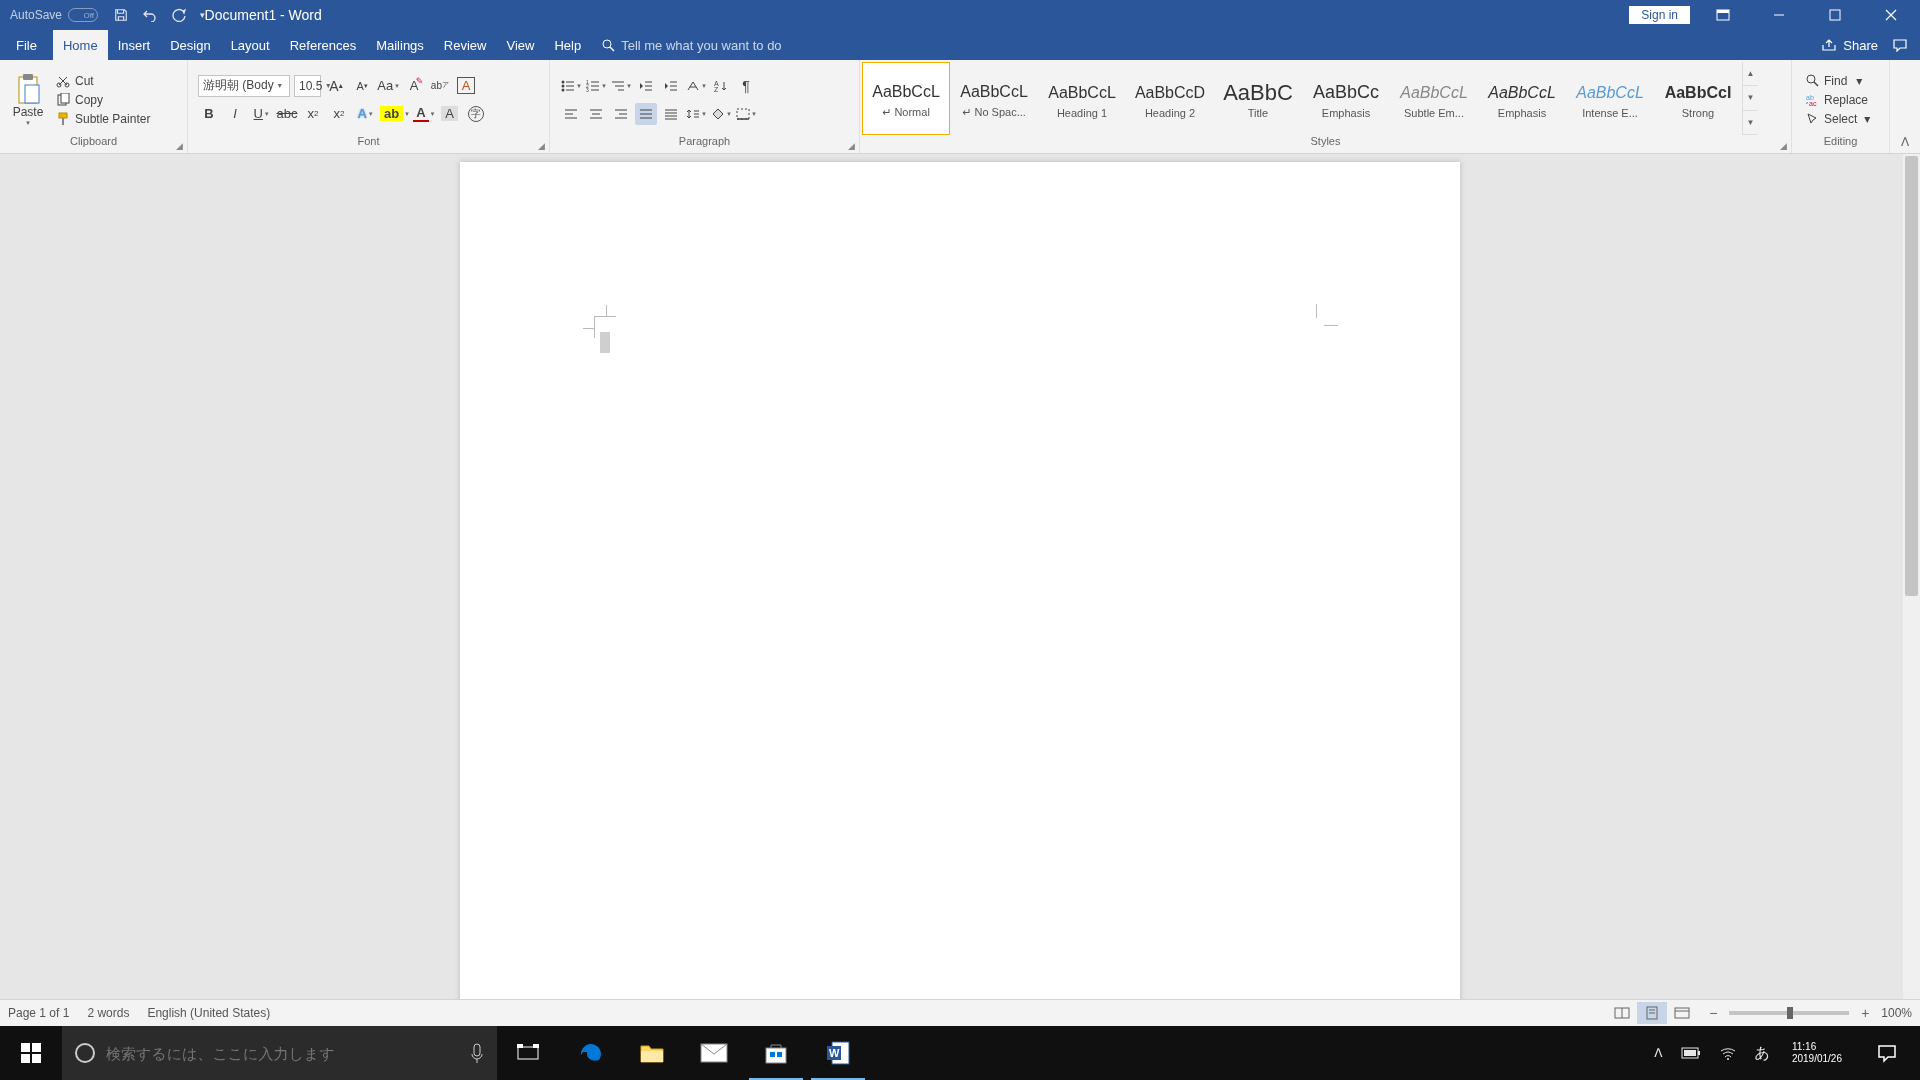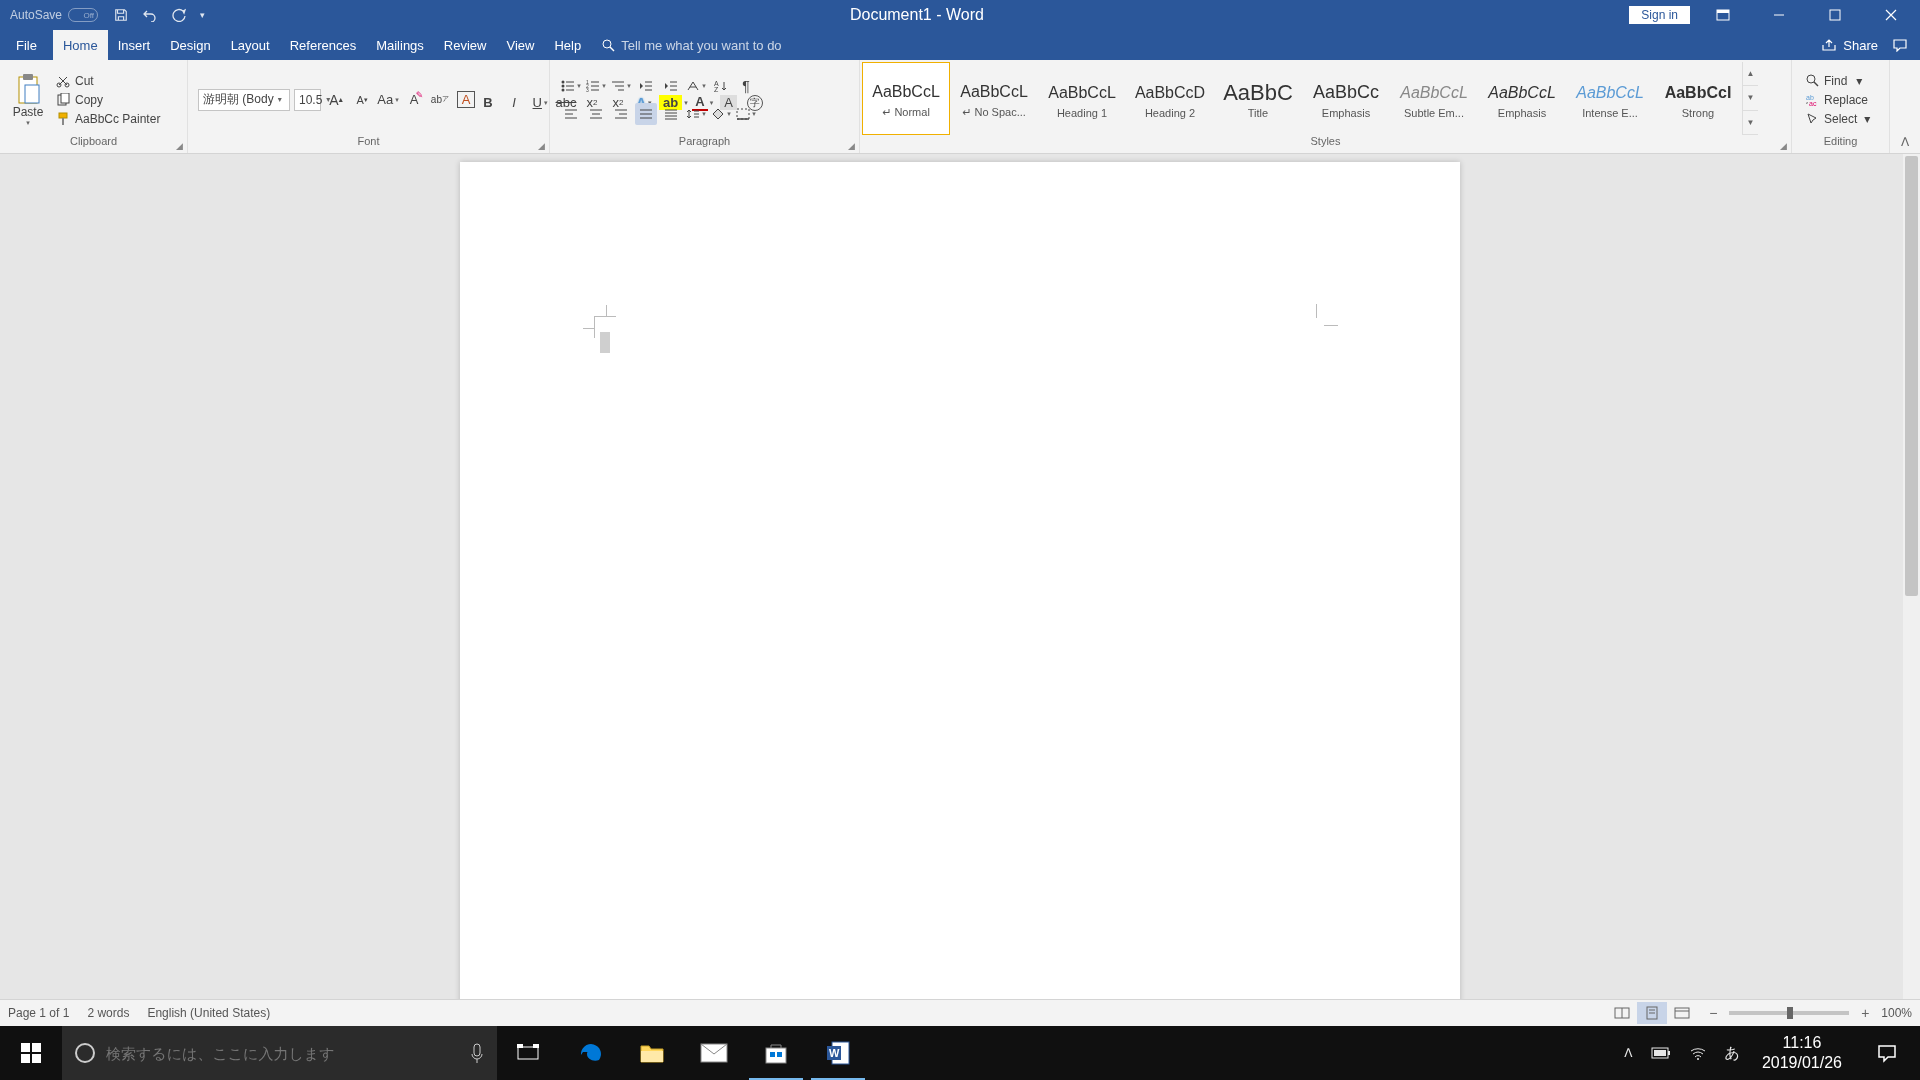--- a/index.html
+++ b/index.html
@@ -4,21 +4,21 @@
 <style>
 * { margin: 0; padding: 0; box-sizing: border-box; font-family: "Segoe UI", sans-serif; }
 body { width: 1920px; height: 1080px; overflow: hidden; background: #e6e6e6; font-size: 12px; }
 
 
 .titlebar { height: 30px; background: #2b579a; display: flex; align-items: center; color: #fff; }
 .autosave { display: flex; align-items: center; gap: 6px; margin-left: 10px; opacity: 0.7; font-size: 12px; }
 .autosave-toggle { width: 30px; height: 14px; border: 1px solid rgba(255,255,255,0.6); border-radius: 8px; display: flex; align-items: center; padding: 0 3px; font-size: 8px; justify-content: flex-end; color: rgba(255,255,255,0.7);}
 .qat { display: flex; align-items: center; gap: 14px; margin-left: 16px; }
 .qat-icon { opacity: 0.85; cursor: pointer; }
-.title-center { flex: 1; text-align: center; font-size: 16px; }
+.title-center { flex: 1; text-align: left; font-size: 14px; }
 .title-right { display: flex; align-items: center; gap: 10px; padding-right: 6px; }
 .signin { background: #fff; color: #2b579a; padding: 2px 12px; font-size: 12px; cursor: pointer; }
 .winbtn { width: 46px; height: 30px; display: flex; align-items: center; justify-content: center; cursor: pointer; }
 
 
 .ribbon-tabs { height: 30px; background: #2b579a; display: flex; align-items: stretch; color: #fff; }
 .tab { padding: 0 10px; display: flex; align-items: center; font-size: 13px; cursor: pointer; }
 .tab.file { padding: 0 16px; }
 .tab.active { background: #f3f3f3; color: #2b579a; }
 .tellme { display: flex; align-items: center; gap: 6px; margin-left: 10px; color: rgba(255,255,255,0.85); font-size: 13px; }
@@ -35,21 +35,21 @@
 .launcher { position: absolute; right: 4px; bottom: 2px; font-size: 9px; color: #888; cursor: pointer; }
 
 
 .paste-btn { display: flex; flex-direction: column; align-items: center; justify-content: center; width: 44px; height: 70px; cursor: pointer; color: #444; font-size: 12px;}
 .clipboard-list { display: flex; flex-direction: column; gap: 3px; padding: 2px 4px; }
 .clipboard-item { display: flex; align-items: center; gap: 5px; font-size: 12px; color: #444; cursor: pointer; padding: 1px 2px; }
 
 
 .font-top { display: flex; align-items: center; gap: 4px; }
 .font-bottom { display: flex; align-items: center; gap: 4px; margin-top: 6px; }
-.font-col { display: flex; flex-direction: row; padding: 2px 4px; }
+.font-col { display: flex; flex-direction: column; padding: 2px 4px; }
 .combo { border: 1px solid #c4c4c4; background: #fff; height: 22px; font-size: 12px; display: flex; align-items: center; padding: 0 4px; cursor: pointer; color: #444;}
 .combo .arrow { margin-left: 4px; font-size: 8px; color: #666; }
 .fontname { width: 92px; overflow: hidden; white-space: nowrap; }
 .fontsize { width: 27px; }
 .rbtn { min-width: 22px; height: 22px; display: flex; align-items: center; justify-content: center; cursor: pointer; color: #444; font-size: 13px; border-radius: 2px; }
 .rbtn .dd { font-size: 7px; margin-left: 2px; color: #666; }
 .underline-a { border-bottom: 2px solid #c00000; padding: 0 3px; font-weight: bold;}
 .highlight-a { background: #ffff00; padding: 0 4px; font-weight: bold;}
 .char-border { border: 1px solid #555; padding: 0 4px; color:#c05020;}
 
@@ -103,21 +103,21 @@
 
 .taskbar { position:absolute; bottom:0; left:0; right:0; height:54px; background:#101010; display:flex; align-items:center; color:#fff;}
 .start { width:62px; height:54px; display:flex; align-items:center; justify-content:center; cursor:pointer;}
 .search-box { height:54px; width:435px; background:#2b2b2b; display:flex; align-items:center; padding:0 12px; gap:10px; color:#ccc;}
 .search-box input { flex:1; background:transparent; border:none; outline:none; color:#ccc; font-size:15px;}
 .task-icons { display:flex; align-items:center; height:54px;}
 .task-icon { width:62px; height:54px; display:flex; align-items:center; justify-content:center; cursor:pointer; position:relative;}
 .task-icon.active::after { content:""; position:absolute; bottom:0; left:4px; right:4px; height:2px; background:#76b9ed;}
 .tray { margin-left:auto; display:flex; align-items:center; gap:10px; padding-right:6px; color:#fff; font-size:12px;}
 .tray-icon { cursor:pointer; opacity:0.9; padding: 0 4px;}
-.clock { text-align:center; line-height:1.25; font-size:16px; cursor:pointer; padding:0 8px;}
+.clock { text-align:left; line-height:1.25; font-size:10px; cursor:pointer; padding:0 8px;}
 .notif { width:54px; height:54px; display:flex; align-items:center; justify-content:center; cursor:pointer;}
 
 svg { display:block; }
 </style>
 </head>
 <body>
 
 <div class="titlebar">
   <div class="autosave">
     <span>AutoSave</span>
@@ -230,21 +230,21 @@
               <rect x="2" y="2" width="8" height="10" fill="none" stroke="#444"></rect>
               <rect x="5" y="0" width="8" height="10" fill="#fff" stroke="#444"></rect>
             </svg>
             <span>Copy</span>
           </div>
         <div class="clipboard-item">
             <svg width="14" height="14">
               <rect x="3" y="1" width="8" height="5" fill="#f0b000" stroke="#b38f00"></rect>
               <rect x="6" y="6" width="2" height="7" fill="#888"></rect>
             </svg>
-            <span>AaBbCc Painter</span>
+            <span>Subtle Painter</span>
           </div>
       </div>
     </div>
     <div class="group-label"><span>Clipboard</span><span class="launcher">◢</span></div>
   </div>
 
   <div class="group" style="width:362px;">
     <div class="group-body">
       <div class="font-col">
         <div class="font-top">

